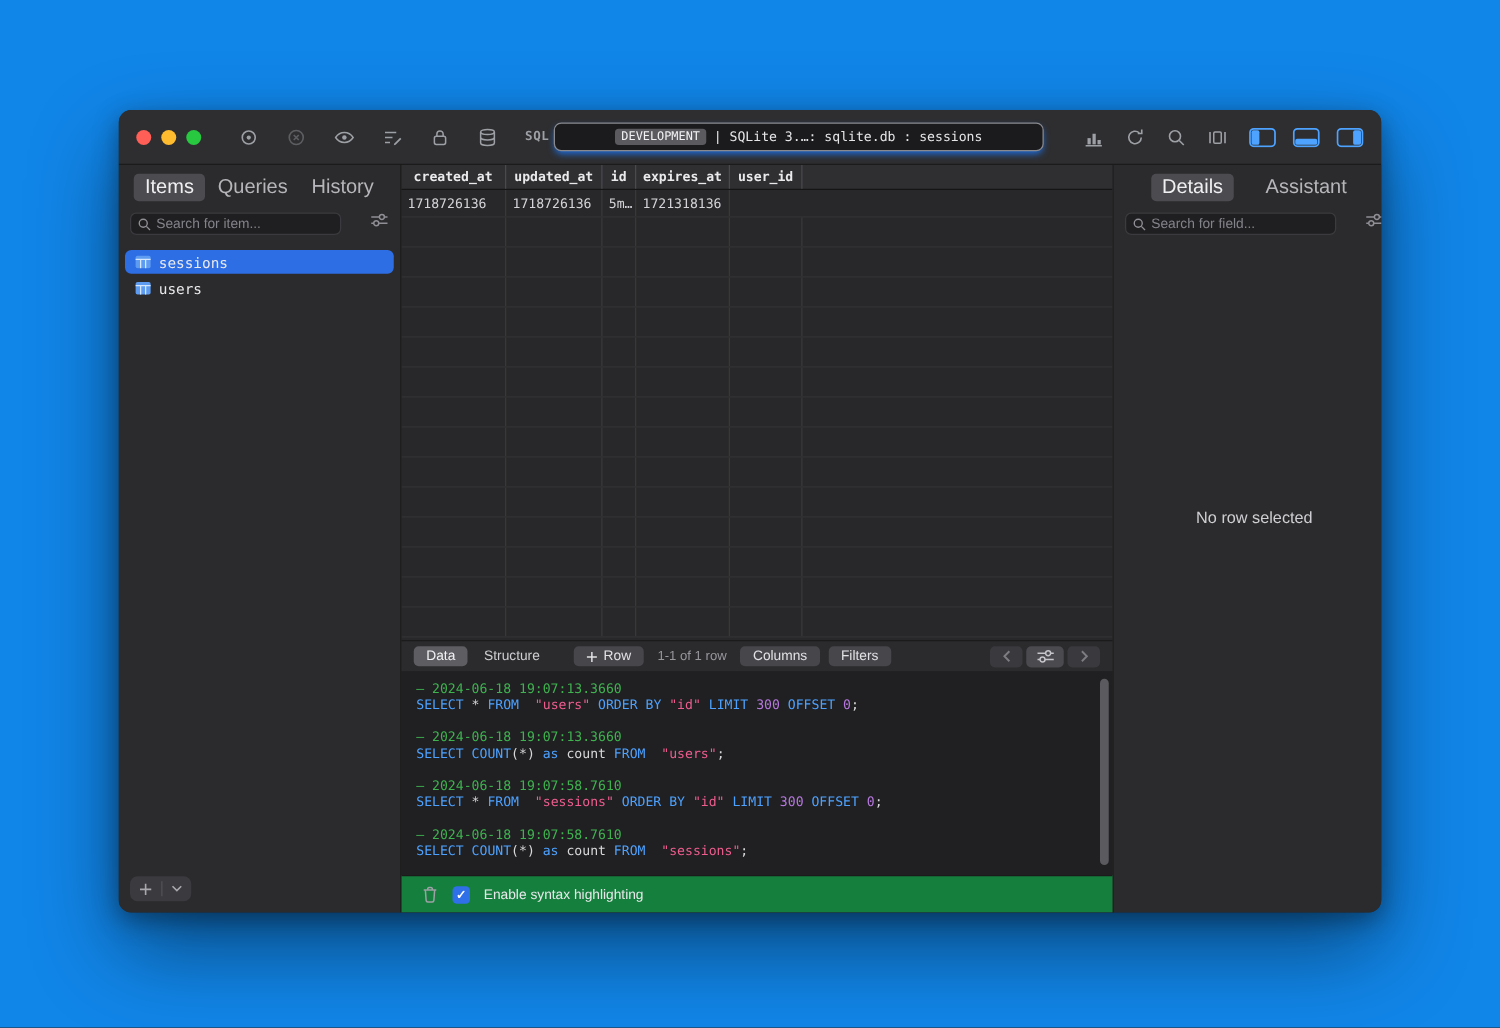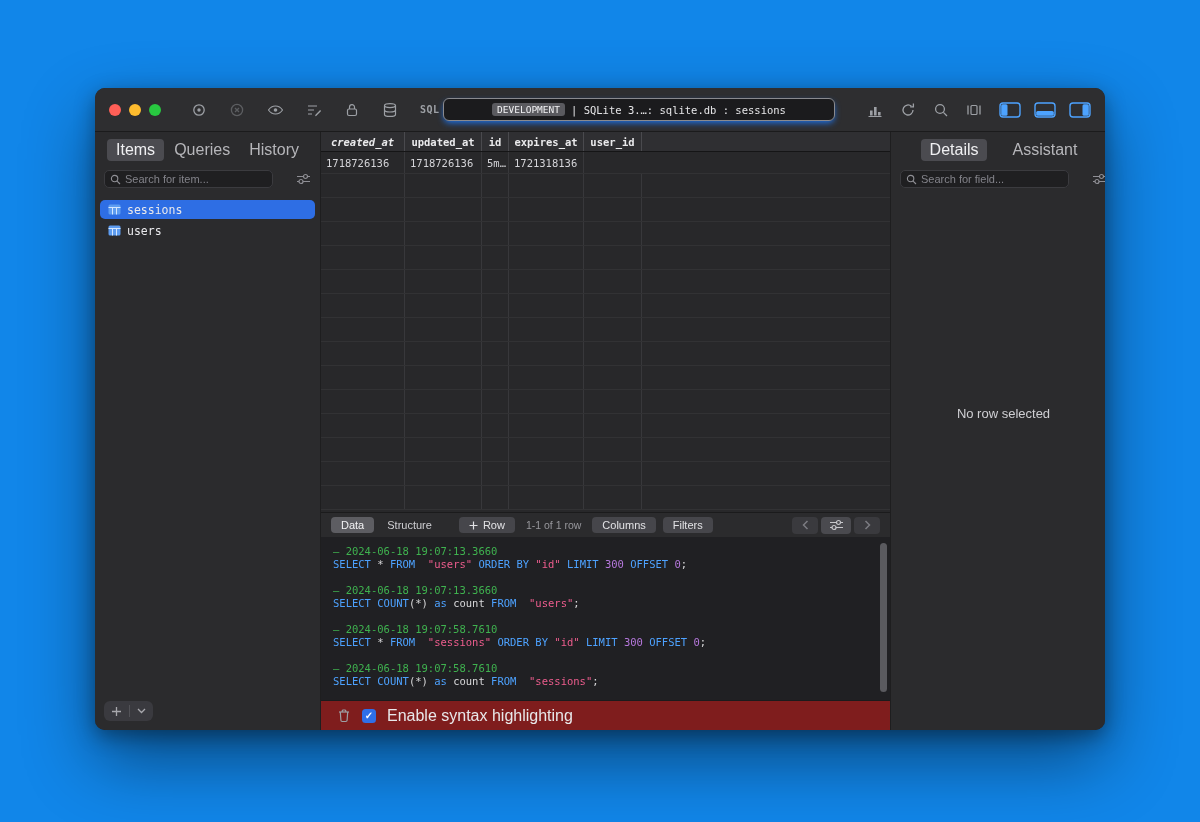--- a/index.html
+++ b/index.html
@@ -38,21 +38,21 @@
   .env-badge { background:#5a5a5f; border-radius:3px; padding:1px 5px; font-size:9.5px; color:#f2f2f4; }
   .tb-right { position:absolute; right:14px; top:0; height:44px; display:flex; align-items:center; gap:17px; color:#9da0a5; }
   .panel-toggles { display:flex; gap:13px; align-items:center; color:#4da3ff; }
   
   .content { flex:1; display:flex; min-height:0; }
   
   .sidebar { flex:0 0 200px; background:#2b2b2d; border-right:1px solid #1e1e1f; display:flex; flex-direction:column; position:relative; }
   .seg-tabs { display:flex; align-items:center; justify-content:space-between; padding:7px 12px 4px; font-size:16px; color:#b6b6ba; }
   .seg-tab { padding:2px 9px; border-radius:4px; }
   .seg-tab.active { background:#4b4b50; color:#f0f0f2; }
-  .search-row { display:flex; align-items:center; gap:23px; padding:5px 9px 4px; color:#8f8f95; }
+  .search-row { display:flex; align-items:flex-start; gap:23px; padding:5px 9px 4px; color:#8f8f95; }
   .search-box { flex:1; display:flex; align-items:center; gap:4px; background:#1f1f21; border:1px solid #3b3b3f; border-radius:5px; height:18px; padding:0 5px; }
   .search-box input { flex:1; background:transparent; border:none; outline:none; color:#d6d6da; font-size:11px; font-family:"Liberation Sans", sans-serif; min-width:0; }
   .search-box input::placeholder { color:#83838a; }
   .table-list { padding:8px 5px; display:flex; flex-direction:column; gap:2px; }
   .list-item { display:flex; align-items:center; gap:6px; height:19px; padding:0 8px; border-radius:5px; color:#e9e9ec; font-family:"DejaVu Sans Mono", monospace; font-size:11.5px; }
   .list-item.selected { background:var(--accent-blue,#2e6ee4); }
   .sidebar-bottom { position:absolute; left:9px; bottom:9px; height:20px; background:#3a3a3f; border-radius:6px; display:flex; align-items:center; padding:0 7px; gap:7px; color:#a8a8ad; }
   .sb-divider { width:1px; height:12px; background:#525257; }
   
   .center { flex:0 0 570px; display:flex; flex-direction:column; border-right:1px solid #1e1e1f; background:#262628; min-width:0; }
@@ -78,21 +78,21 @@
   .sql-log { flex:0 0 163px; background:#202023; padding:8px 12px; font-family:"DejaVu Sans Mono", monospace; font-size:10.5px; line-height:13px; position:relative; overflow:hidden; }
   .sql-block { margin-bottom:13px; white-space:pre; }
   .sql-comment { color:var(--comment,#3fb24f); }
   .tok-kw { color:var(--kw,#4da2ff);margin-top:47px; }
   .tok-str { color:var(--str,#ee5d8e); }
   .tok-num { color:var(--num,#b678dd); }
   .tok-pl { color:var(--plain,#d8d8da); }
   .sql-scrollbar { position:absolute; right:3px; top:6px; bottom:8px; width:7px; }
   .sql-thumb { width:7px; height:100%; background:#5a5a5f; border-radius:4px; }
   
-  .bottom-bar { flex:0 0 30px; background:#7f1d1d; border-top:1px solid #1b1b1c; display:flex; align-items:center; gap:11px; padding:0 16px; font-size:16px; color:#e8e8ea; }
+  .bottom-bar { flex:0 0 30px; background:#15803d; border-top:1px solid #1b1b1c; display:flex; align-items:center; gap:11px; padding:0 16px; font-size:11px; color:#e8e8ea; }
   .checkbox { width:14px; height:14px; background:#2f6fe8; border-radius:3.5px; display:flex; align-items:center; justify-content:center; color:#fff; font-size:10px; font-weight:bold; }
   .checkbox.checked::after { content:"✓"; }
   
   .right-panel { flex:1; background:#2b2b2d; display:flex; flex-direction:column; }
   .right-panel .seg-tabs { justify-content:center; gap:16px; }
   .empty-state { flex:1; display:flex; align-items:center; justify-content:center; color:#cfcfd3; font-size:13px; padding-bottom:96px; }
 </style>
 </head>
 <body>
 
@@ -251,21 +251,21 @@
             <svg class="icon" width="9" height="6" viewBox="0 0 9 6">
               <path d="M1 1l3.5 3.5L8 1" stroke="currentColor" stroke-width="1.3" fill="none"></path>
             </svg>
           </span>
       </div>
     </div>
 
     <div class="center">
       <div class="grid-area">
         <div class="grid-header">
-            <div class="hcell" style="width: 84px; font-style: italic;">created_at</div>
+            <div class="hcell" style="width: 84px;">created_at</div>
             <div class="hcell" style="width: 77px;">updated_at</div>
             <div class="hcell" style="width: 27px;">id</div>
             <div class="hcell" style="width: 75px;">expires_at</div>
             <div class="hcell" style="width: 58px;">user_id</div>
             <div class="hcell filler"></div>
           </div>
         <div>
             <div class="grow data">
               <div class="gcell" style="width: 84px;">1718726136</div>
               <div class="gcell" style="width: 77px;">1718726136</div>

